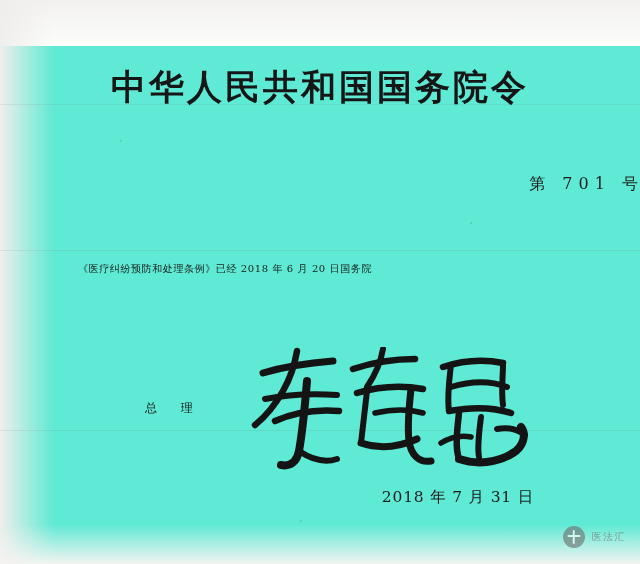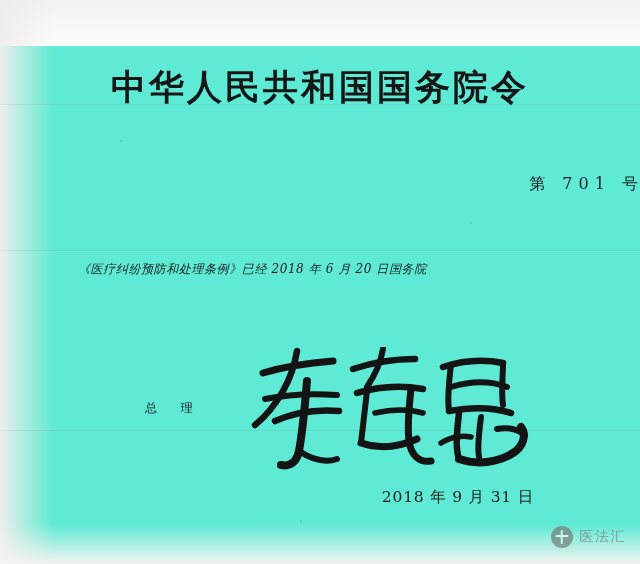--- a/index.html
+++ b/index.html
@@ -75,26 +75,25 @@
     text-align: right;
     font-size: 16px;
     letter-spacing: 6px;
     color: #1d1d1d;
   }
   .body-text {
     position: absolute;
     top: 252px;
     left: 78px;
     width: 500px;
-    font-size: 12px;
+    font-size: 10px;
     line-height: 34px;
     color: #1b1b1b;
     letter-spacing: 0.6px;
     text-align: justify;
-    font-style: italic;
   }
   .body-line {
     display: block;
     white-space: nowrap;
   }
   .body-line.l2 {
     letter-spacing: 0.9px;
   }
   .signature-row {
     position: absolute;
@@ -163,21 +162,21 @@
     left: 50%;
     top: 8.5px;
     transform: translateX(-50%);
     width: 13px;
     height: 2.5px;
     background: #fdfdfc;
     border-radius: 1px;
   }
   .wm-text {
     font-family: Liberation Mono, monospace;
-    font-size: 14px;
+    font-size: 10px;
     letter-spacing: 1.5px;
     color: #6b6b6b;
   }
   .speck {
     position: absolute;
     background: rgba(90,90,90,0.25);
     border-radius: 50%;
     pointer-events: none;
   }
 </style>
@@ -236,20 +235,20 @@
           <path d="M214 66 C212 84 210 100 214 112" stroke-width="6.5"></path>
           <path d="M214 112 C232 118 252 116 268 106 C278 100 282 88 276 80" stroke-width="8"></path>
           <path d="M236 70 C234 86 232 100 234 110" stroke-width="6"></path>
           <path d="M252 82 C262 80 272 82 280 88" stroke-width="6"></path>
           <path d="M196 96 C206 90 216 88 226 90" stroke-width="5.5"></path>
         </g>
       </svg>
     </div>
   </div>
 
-  <div class="sig-date">2018 年 9 月 31 日</div>
+  <div class="sig-date">2018 年 7 月 31 日</div>
 
   <div class="watermark">
     <span class="wm-badge"></span>
     <span class="wm-text">医法汇</span>
   </div>
 
 </div>
 
 </body></html>

